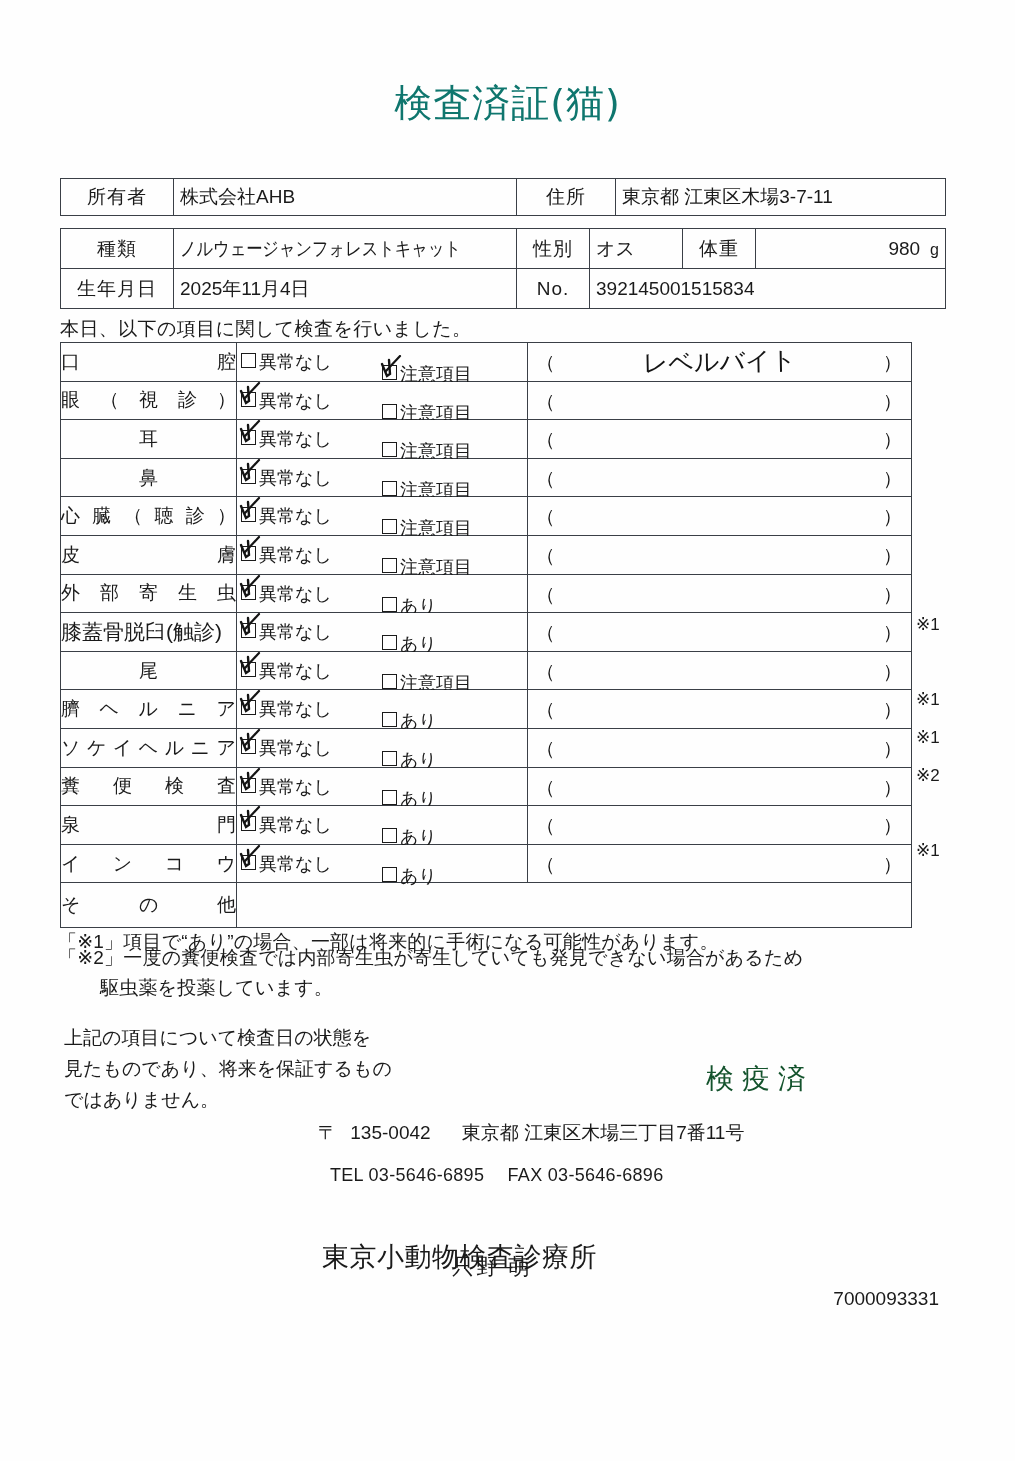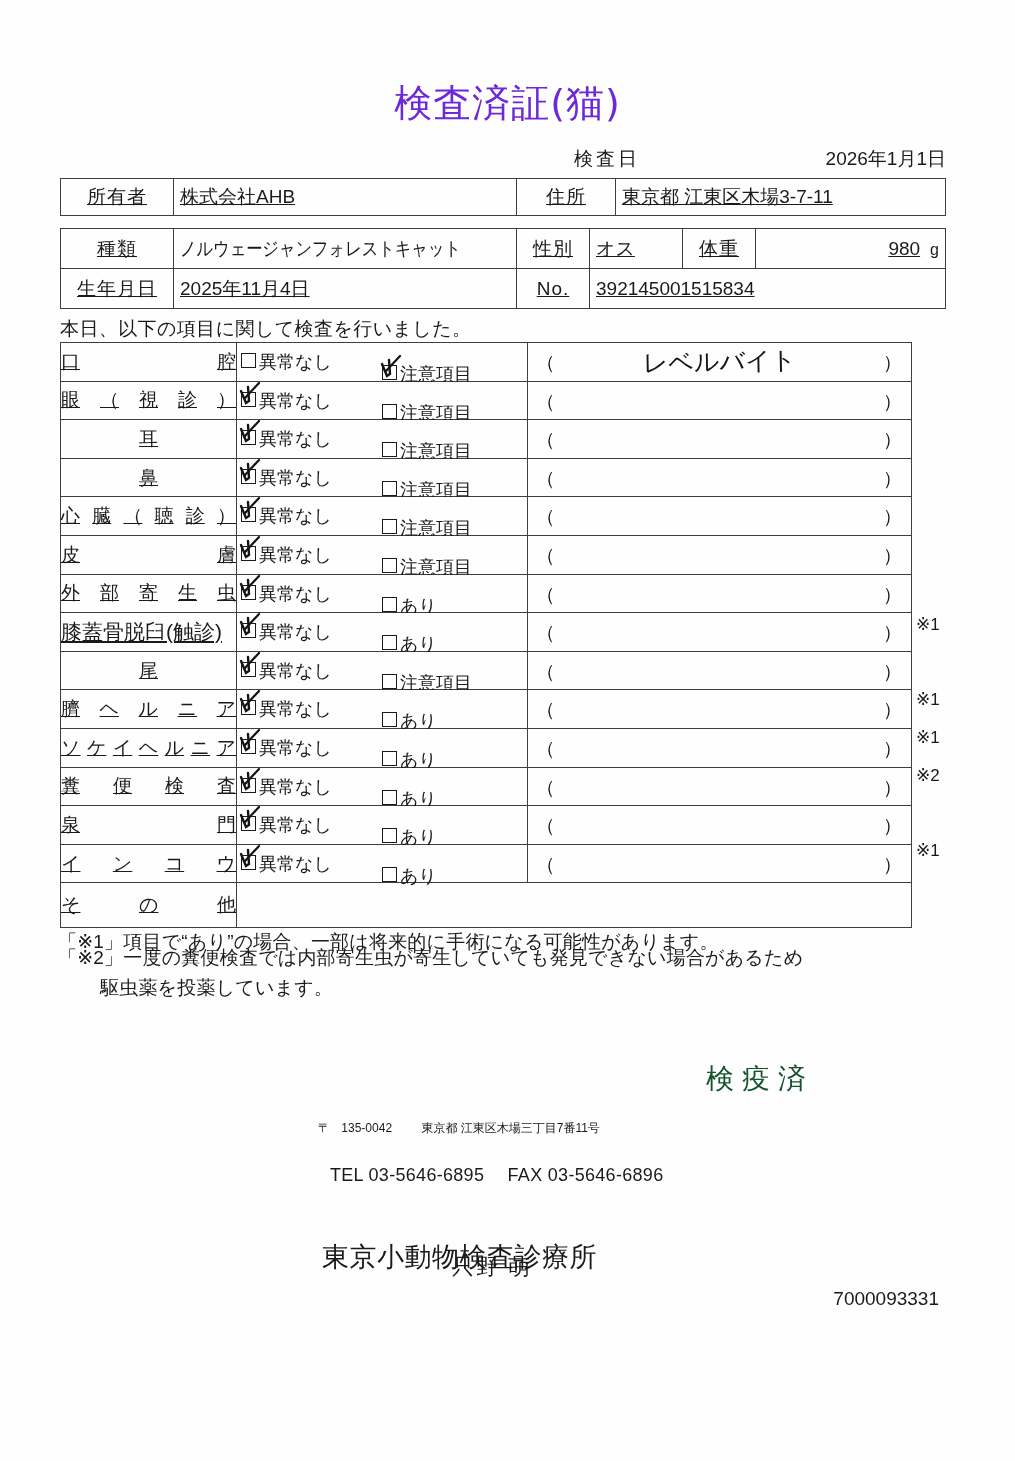--- a/index.html
+++ b/index.html
@@ -6,34 +6,34 @@
   body{
     width:1015px;height:1461px;position:relative;overflow:hidden;
     font-family:"Liberation Sans","DejaVu Sans",sans-serif;
     color:#1a1a1a;
   }
   .page{position:absolute;inset:0;background:#fefefe;}
 
   
   .title{
     position:absolute;left:0;top:78px;width:1015px;text-align:center;
-    font-size:38px;letter-spacing:1px;color:#6d28d9;
+    font-size:38px;letter-spacing:1px;color:#0f766e;
     font-family:"DejaVu Sans",sans-serif;font-weight:400;
   }
 
   
   .insp-date-row{
     position:absolute;left:556px;top:146px;width:390px;height:26px;
     font-size:19px;
   }
   .insp-date-row .lbl{position:absolute;left:18px;top:0;letter-spacing:3px;}
   .insp-date-row .val{position:absolute;right:0;top:0;}
 
   
-  .tbl{position:absolute;border-collapse:collapse;text-decoration:underline;}
+  .tbl{position:absolute;border-collapse:collapse;}
   .tbl td{
     border:1.6px solid #3a3f46;
     font-size:19px;padding:0 6px;vertical-align:middle;
     background:#fefefe;
   }
 
   
   #owner-table{left:60px;top:178px;width:886px;}
   #owner-table td{height:36px;}
   .c-lbl{text-align:center;letter-spacing:1px;}
@@ -105,40 +105,36 @@
   
   .disc{position:absolute;left:64px;top:1022px;font-size:19px;line-height:31px;}
 
   
   .stamp{
     position:absolute;left:706px;top:1060px;font-size:28px;letter-spacing:8px;
     font-family:"DejaVu Sans",sans-serif;color:#14532d;
   }
 
   
-  .addr{position:absolute;left:318px;top:1120px;font-size:12px;}
+  .addr{position:absolute;left:318px;top:1120px;font-size:19px;}
   .addr .zip-mark{font-family:"DejaVu Sans",sans-serif;}
   .tel{position:absolute;left:330px;top:1165px;font-size:18px;letter-spacing:0.3px;}
 
   
   .clinic{position:absolute;left:322px;top:1215px;font-size:27px;letter-spacing:0.5px;margin-top:24px;}
   .vet{position:absolute;left:452px;top:1252px;font-size:22px;letter-spacing:2px;}
   .refno{position:absolute;right:76px;top:1288px;font-size:19px;}
 </style>
 </head>
 <body>
 
 <div class="page">
 
   <div class="title">検査済証(猫)</div>
 
-  <div class="insp-date-row">
-    <span class="lbl">検査日</span>
-    <span class="val">2026年1月1日</span>
-  </div>
 
   <table class="tbl" id="owner-table">
     <tbody>
         <tr>
       <td class="c-lbl w-owner-lbl">所有者</td>
       <td class="w-owner-val">株式会社AHB</td>
       <td class="c-lbl w-addr-lbl">住所</td>
       <td>東京都 江東区木場3-7-11</td>
     </tr>
   </tbody>
@@ -465,20 +461,25 @@
       <div class="mark" style="top: 347.4px;">※1</div>
       <div class="mark" style="top: 385px;">※1</div>
       <div class="mark" style="top: 422.6px;">※2</div>
       <div class="mark" style="top: 497.8px;">※1</div>
     </div>
 
   <div class="fn" id="fn1">「※1」項目で“あり”の場合、一部は将来的に手術になる可能性があります。</div>
   <div class="fn" id="fn2a">「※2」一度の糞便検査では内部寄生虫が寄生していても発見できない場合があるため</div>
   <div class="fn" id="fn2b">駆虫薬を投薬しています。</div>
 
+  <div class="disc">
+    <div>上記の項目について検査日の状態を</div>
+    <div>見たものであり、将来を保証するもの</div>
+    <div>ではありません。</div>
+  </div>
 
   <div class="stamp">検疫済</div>
 
   <div class="addr">
     <span class="zip-mark">〒</span>
     <span style="margin-left:8px">135-0042</span>
     <span style="margin-left:26px">東京都 江東区木場三丁目7番11号</span>
   </div>
 
   <div class="tel">

